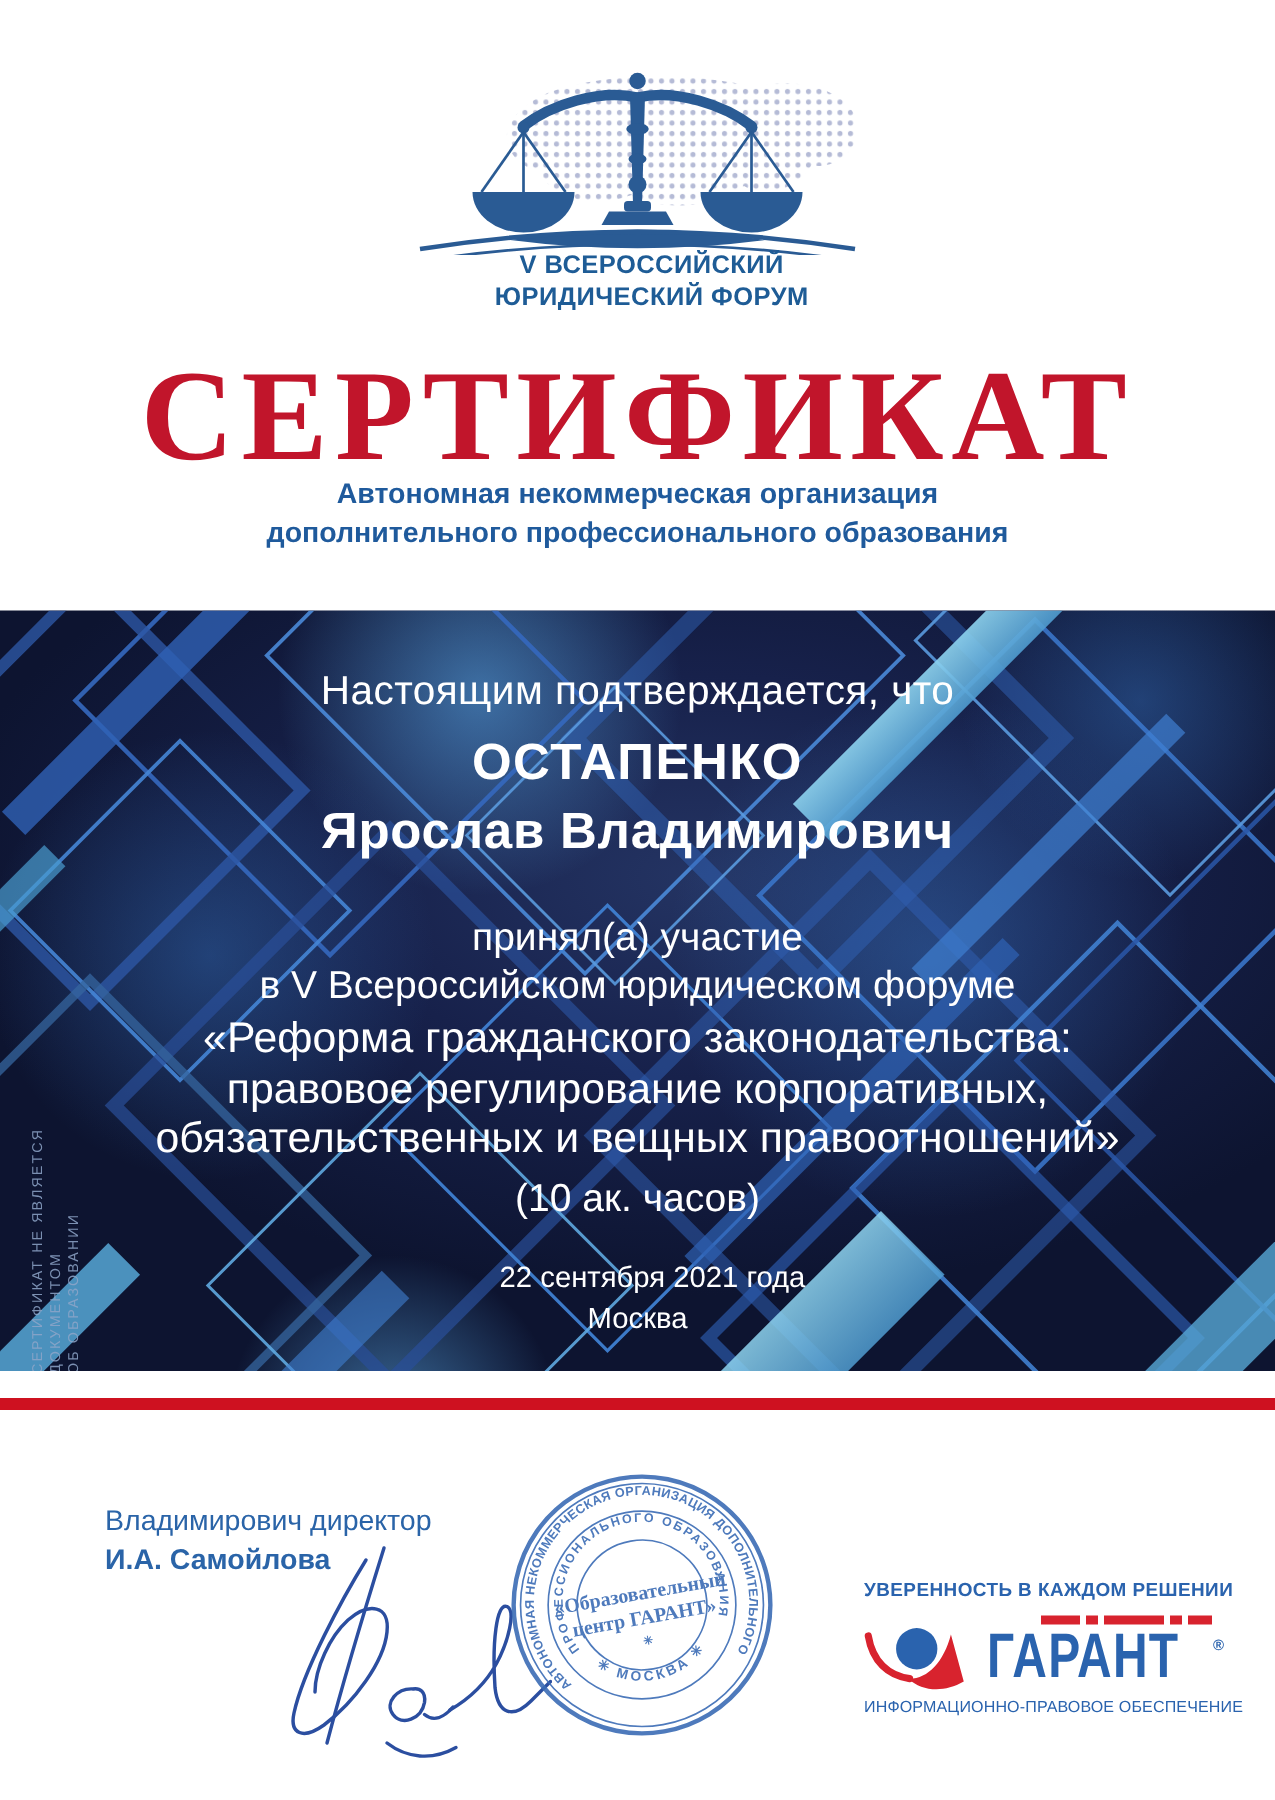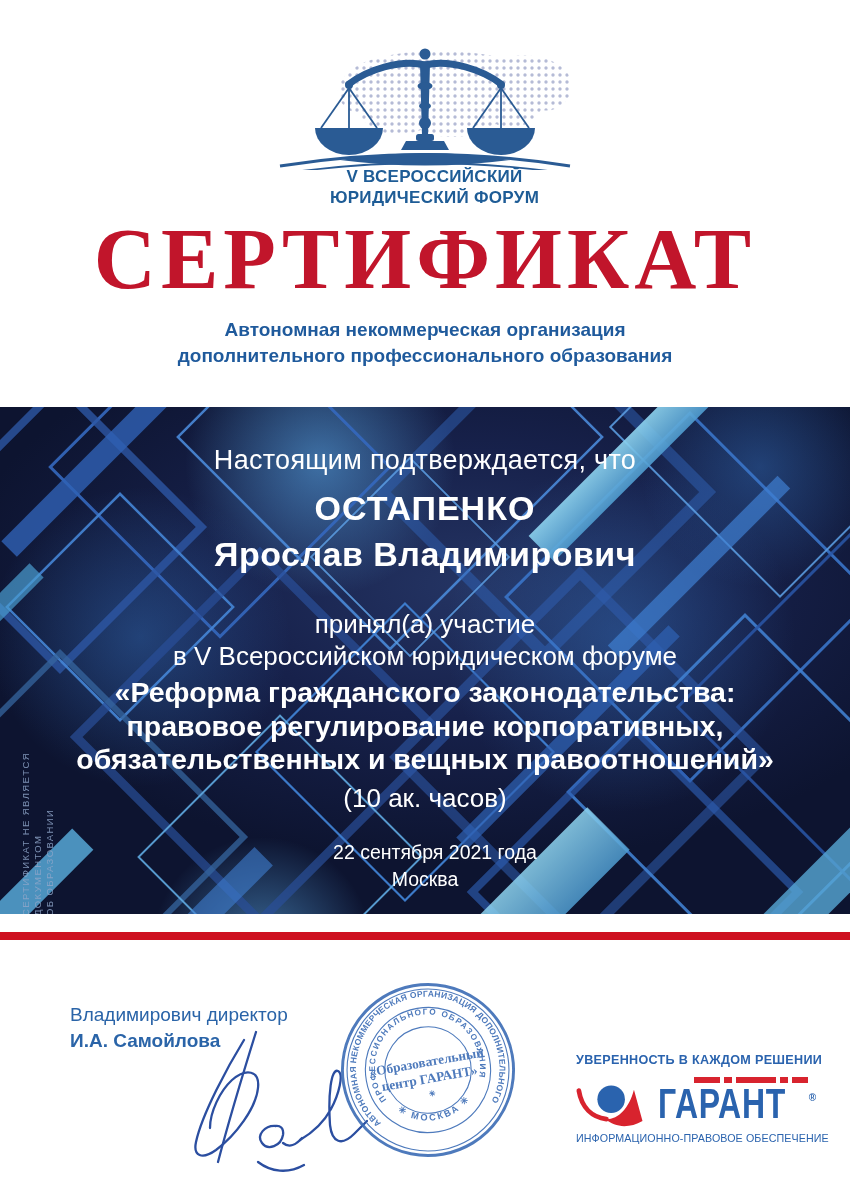--- a/index.html
+++ b/index.html
@@ -24,21 +24,21 @@
   .panel{left:0;top:407px;width:850px;height:507px;
          background:radial-gradient(ellipse 60% 55% at 55% 35%, #243463 0%, #17214b 48%, #0d1430 100%);
          overflow:hidden;}
   .panel svg.pattern{position:absolute;left:0;top:0;width:850px;height:507px;}
   .panel-text{position:absolute;left:0;right:0;text-align:center;color:#ffffff;}
   .t-intro{top:38px;font-size:27px;letter-spacing:.3px;}
   .t-surname{top:82px;font-size:34px;font-weight:bold;letter-spacing:1px;}
   .t-name{top:128px;font-size:34px;font-weight:bold;letter-spacing:.5px;}
   .t-part1{top:202px;font-size:26px;}
   .t-part2{top:234px;font-size:26px;}
-  .t-quote{top:269px;font-size:28.5px;font-weight:bold;line-height:33.5px;}
+  .t-quote{top:269px;font-size:28.5px;font-weight:normal;line-height:33.5px;}
   .t-hours{top:376px;font-size:26px;}
   .t-date{top:434px;font-size:19.5px;padding-left:20px;}
   .t-city{top:461px;font-size:19.5px;}
   .side-note{position:absolute;left:-42px;top:411px;width:160px;height:36px;
              transform:rotate(-90deg);color:#8fa6c9;opacity:.85;font-size:9.5px;
              letter-spacing:1.4px;line-height:12px;text-align:left;white-space:nowrap;}
 
   
   .director{left:70px;top:1002px;color:#2a64a8;font-size:19px;line-height:26px;}
   .director b{font-weight:bold;}
@@ -94,21 +94,21 @@
       <path d="M70,116 Q155,102 240,116 Q155,127 70,116 Z" stroke="none"></path>
       <path d="M10,122 Q155,99 300,122" fill="none" stroke-width="3"></path>
       <path d="M24,128 Q155,110 286,128" fill="none" stroke-width="1.8"></path>
     </g>
   </svg>
   <div class="abs ctr logo-text">
     <div>V ВСЕРОССИЙСКИЙ</div>
     <div>ЮРИДИЧЕСКИЙ ФОРУМ</div>
   </div>
 
-  <h1 class="abs ctr title" style="margin:0;">СЕРТИФИКАТ</h1>
+  <h1 class="abs ctr title" style="margin:18px;">СЕРТИФИКАТ</h1>
 
   <div class="abs ctr org">
     <div>Автономная некоммерческая организация</div>
     <div>дополнительного профессионального образования</div>
   </div>
 
   <div class="abs stripe top"></div>
 
   <div class="abs panel">
     <svg class="pattern" viewBox="0 0 850 507" preserveAspectRatio="none">

